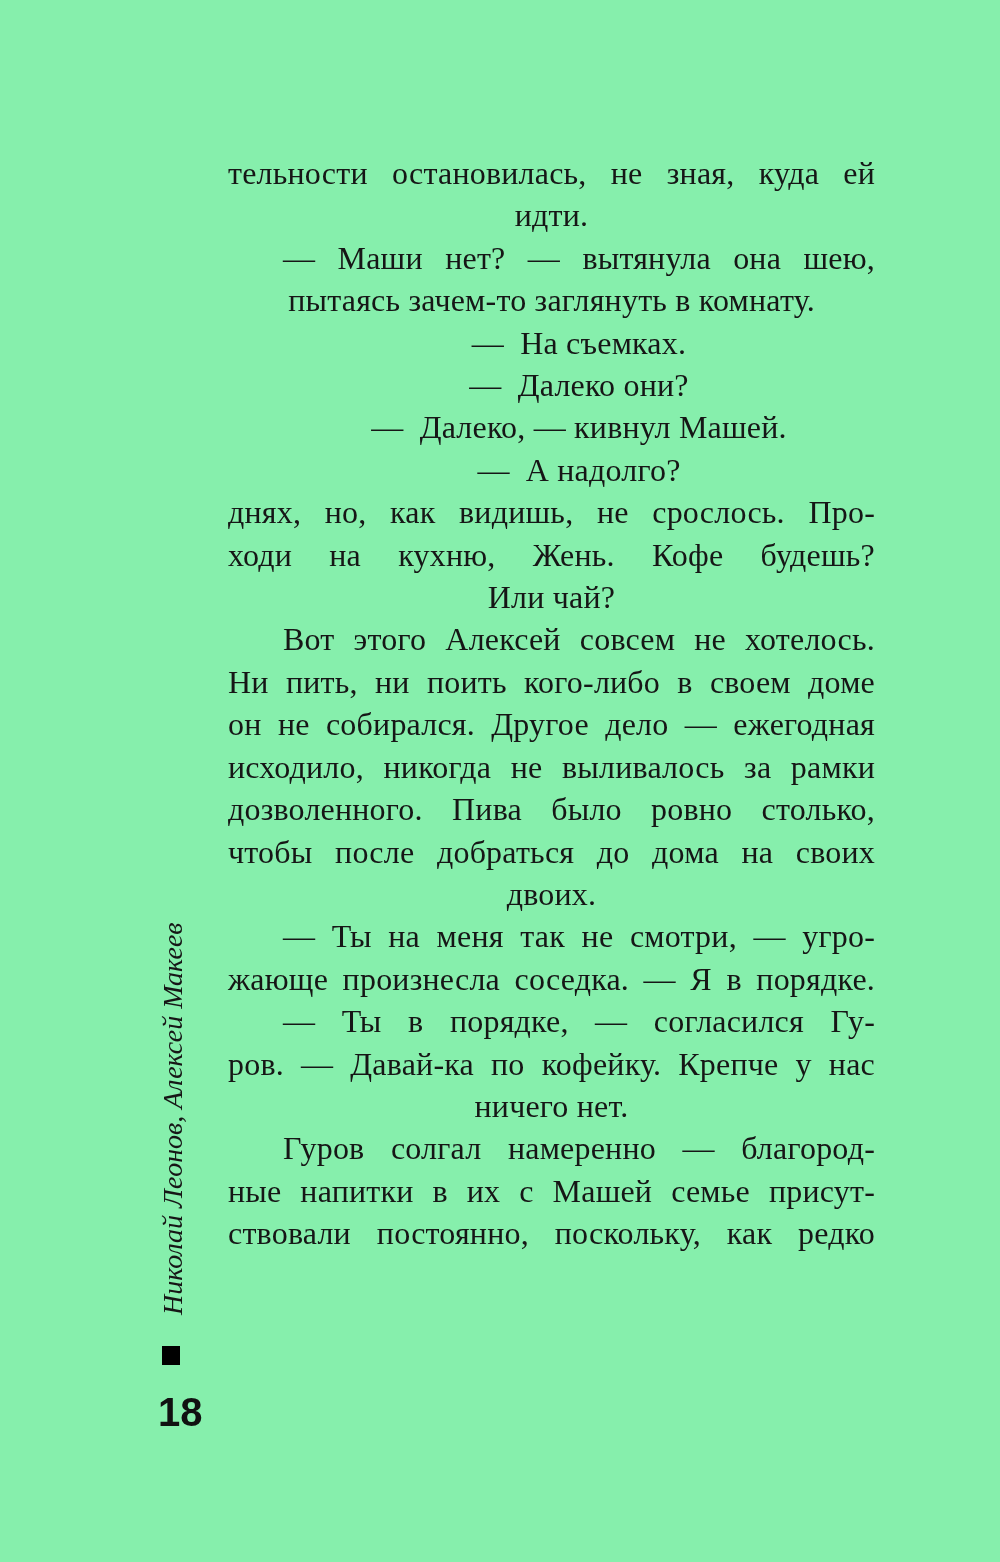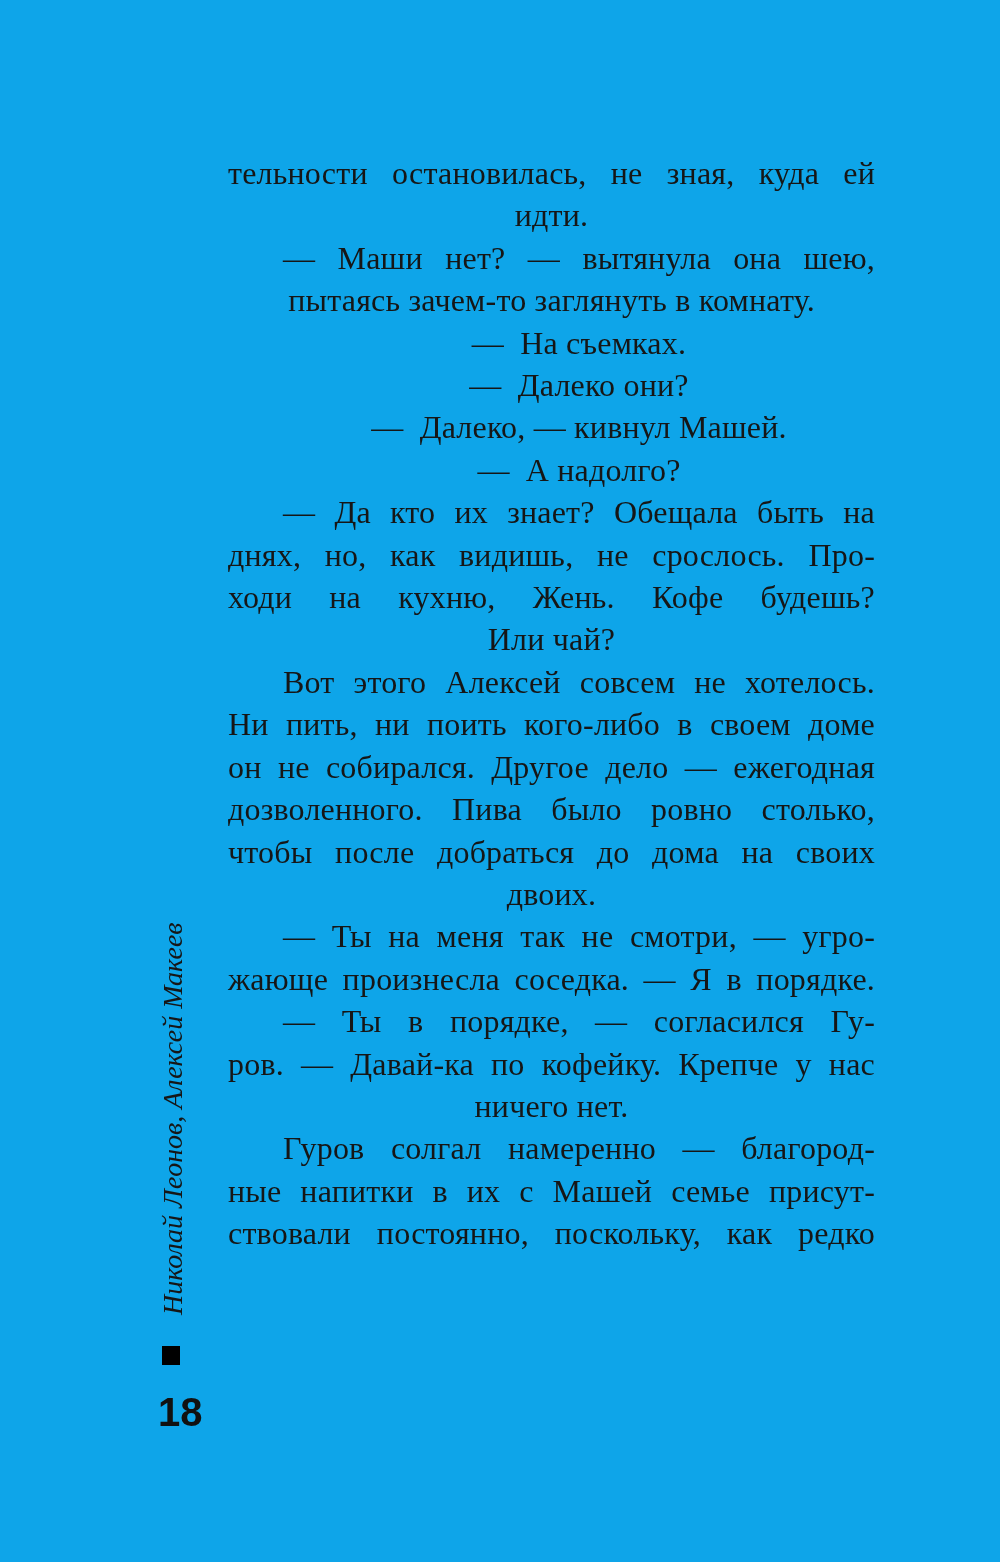--- a/index.html
+++ b/index.html
@@ -11,21 +11,21 @@
     height: 1562px;
     position: relative;
     background: #ffffff;
     font-family: "Liberation Serif", serif;
     color: #161616;
     overflow: hidden;
   }
   .page {
     position: absolute;
     inset: 0;
-    background: #0ea5e9;
+    background: #86efac;
   }
   .text-block {
     position: absolute;
     left: 228px;
     top: 152px;
     width: 647px;
     font-size: 32px;
     line-height: 42.4px;
     letter-spacing: 0.2px;
   }
@@ -79,27 +79,27 @@
 
   <div class="text-block">
     <div class="jl">тельности остановилась, не зная, куда ей</div>
     <div class="ll">идти.</div>
     <div class="jl ind">— Маши нет? — вытянула она шею,</div>
     <div class="ll">пытаясь зачем-то заглянуть в комнату.</div>
     <div class="ll ind">— На съемках.</div>
     <div class="ll ind">— Далеко они?</div>
     <div class="ll ind">— Далеко, — кивнул Машей.</div>
     <div class="ll ind">— А надолго?</div>
-    <div class="jl ind">— Да кто их знает? Обещала быть на</div>
     <div class="jl">днях, но, как видишь, не срослось. Про-</div>
     <div class="jl">ходи на кухню, Жень. Кофе будешь?</div>
     <div class="ll">Или чай?</div>
     <div class="jl ind">Вот этого Алексей совсем не хотелось.</div>
     <div class="jl">Ни пить, ни поить кого-либо в своем доме</div>
     <div class="jl">он не собирался. Другое дело — ежегодная</div>
+    <div class="jl">исходило, никогда не выливалось за рамки</div>
     <div class="jl">дозволенного. Пива было ровно столько,</div>
     <div class="jl">чтобы после добраться до дома на своих</div>
     <div class="ll">двоих.</div>
     <div class="jl ind">— Ты на меня так не смотри, — угро-</div>
     <div class="jl">жающе произнесла соседка. — Я в порядке.</div>
     <div class="jl ind">— Ты в порядке, — согласился Гу-</div>
     <div class="jl">ров. — Давай-ка по кофейку. Крепче у нас</div>
     <div class="ll">ничего нет.</div>
     <div class="jl ind">Гуров солгал намеренно — благород-</div>
     <div class="jl">ные напитки в их с Машей семье присут-</div>

